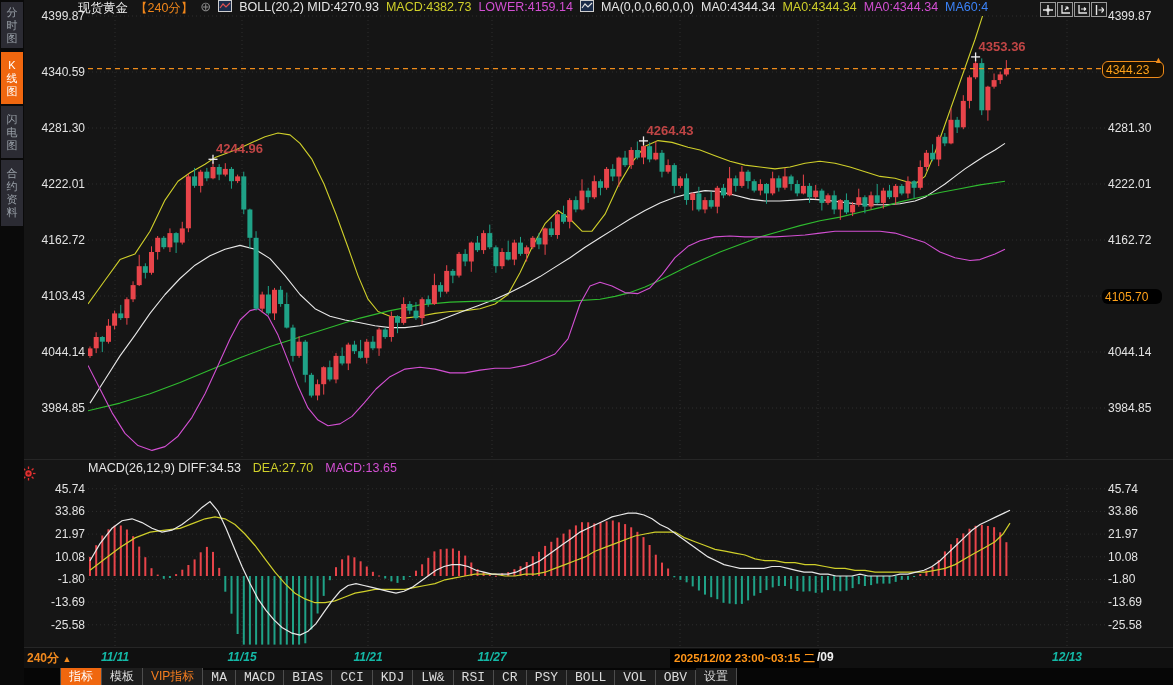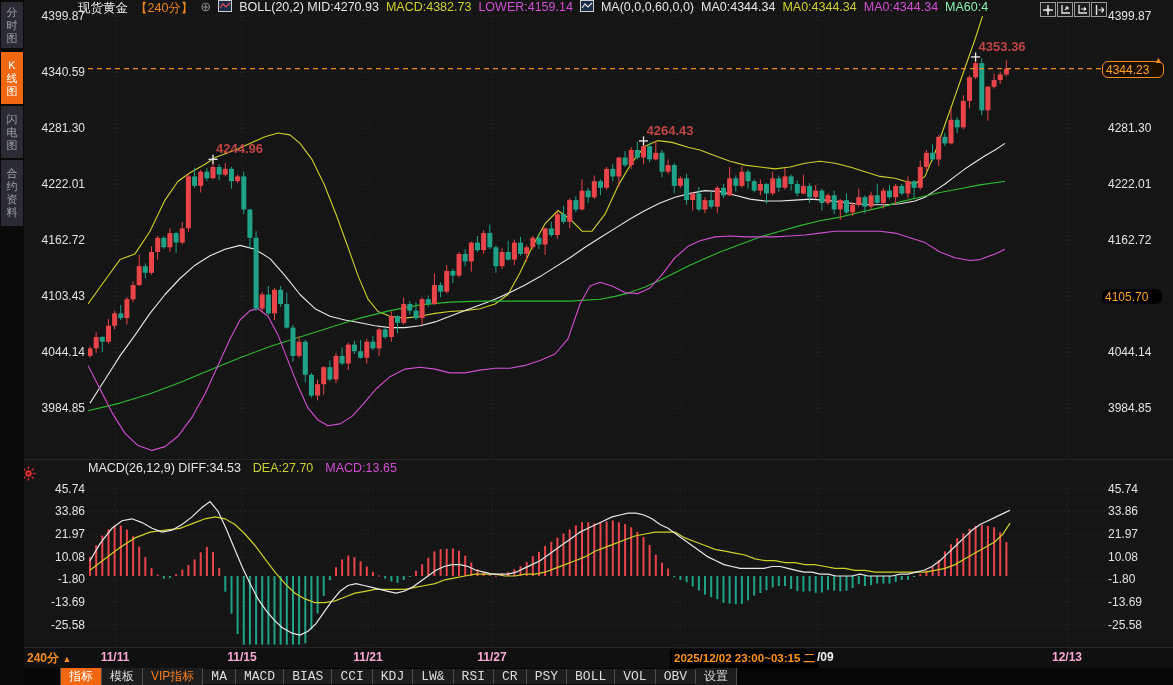--- a/index.html
+++ b/index.html
@@ -7,21 +7,21 @@
        font-family:"Liberation Sans",sans-serif;-webkit-font-smoothing:antialiased;}
   #chart-svg{position:absolute;left:0;top:0;}
   
   #sidebar{position:absolute;left:0;top:0;width:24px;height:685px;background:#0a0a0a;z-index:4;}
   .side-tab{position:absolute;left:1px;width:22px;background:#2b2b33;color:#9aa1a9;font-size:11px;
             display:flex;flex-direction:column;align-items:center;justify-content:center;line-height:13px;cursor:pointer;}
   .side-tab.active{background:#f0670f;color:#ffffff;}
   
   #header{position:absolute;left:78px;top:0;height:16px;display:flex;align-items:flex-start;gap:7px;
           font-size:12.5px;white-space:nowrap;z-index:3;}
-  .c-white{color:#e6e6e6}.c-yellow{color:#cfcf2a}.c-magenta{color:#d24fd2}.c-green{color:#86efac}
+  .c-white{color:#e6e6e6}.c-yellow{color:#cfcf2a}.c-magenta{color:#d24fd2}.c-green{color:#3b82f6}
   .h-period{color:#f0861a;}
   .h-plus{color:#8a8a8a;font-size:13px;line-height:13px;cursor:pointer;}
   .mini-icon{width:14px;height:12px;display:inline-block;}
   
   .tri{position:absolute;top:2px;width:14px;height:13px;border:1px solid #9a9a9a;background:#1b1b1b;
        display:flex;align-items:center;justify-content:center;z-index:3;cursor:pointer;}
   
   .pl{position:absolute;left:30px;width:55px;text-align:right;font-size:12px;color:#e2e2e2;z-index:2;}
   .pr{position:absolute;left:1108px;width:60px;text-align:left;font-size:12px;color:#e2e2e2;z-index:2;}
   
@@ -30,27 +30,27 @@
   #tag-current{border:1px solid #f08c1a;background:#1b1000;}
   #tag-arrow{position:absolute;left:1154px;top:55px;color:#f08c1a;font-size:9px;z-index:3;}
   
   #macd-header{position:absolute;left:88px;top:461px;height:18px;display:flex;align-items:flex-start;gap:12px;
                font-size:12.5px;white-space:nowrap;z-index:3;}
   #macd-gear{position:absolute;left:21px;top:466px;z-index:3;cursor:pointer;}
   
   #xaxis{position:absolute;left:24px;top:648px;width:1149px;height:20px;background:#101010;z-index:3;}
   #xperiod{position:absolute;left:3px;top:2px;color:#f28a1e;font-size:12px;font-weight:bold;cursor:pointer;}
   #xperiod .tri-up{font-size:9px;}
-  .xd{position:absolute;top:2px;transform:translateX(-50%);color:#f9a8d4;font-size:12px;font-weight:bold;}
+  .xd{position:absolute;top:2px;transform:translateX(-50%);color:#14b8a6;font-size:12px;font-weight:bold;font-style:italic;}
   #xtooltip{position:absolute;left:646px;top:1px;background:#000;color:#ff9518;font-size:11.5px;font-weight:bold;
             padding:2px 4px;}
   #xtooltip-tail{position:absolute;left:793px;top:2px;color:#f0f0f0;font-size:12px;font-weight:bold;}
   
   #toolbar{position:absolute;left:24px;top:668px;width:1149px;height:17px;background:#060606;display:flex;
-           align-items:center;padding-left:36px;box-sizing:border-box;z-index:3;}
+           align-items:flex-end;padding-left:36px;box-sizing:border-box;z-index:3;}
   .tb{display:flex;align-items:center;padding:0 8px;font-size:12px;color:#dcdcdc;background:#1d1d1d;
       border-right:1px solid #4d4d4d;cursor:pointer;}
   .tb:first-child{border-left:1px solid #4d4d4d;}
   .tb.mono{font-family:"Liberation Mono",monospace;font-size:13px;}
   .tb.active{background:#f0670f;color:#fff;}
   .tb.vip{color:#f57d1f;}
   
   #watermark{position:absolute;left:1036px;top:626px;font-size:34px;color:#9b9b9b;letter-spacing:1px;z-index:5;}
 </style>
 </head>

